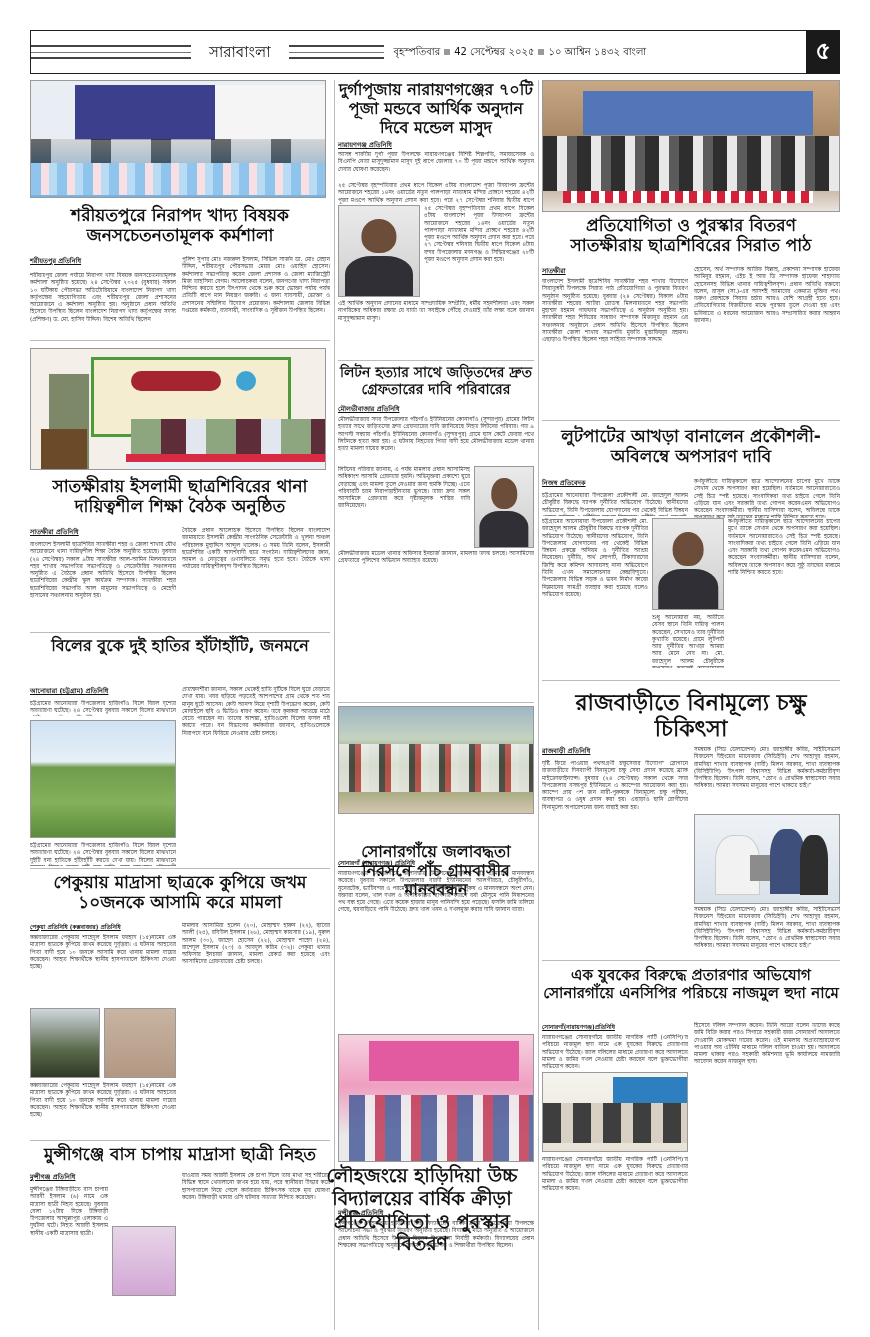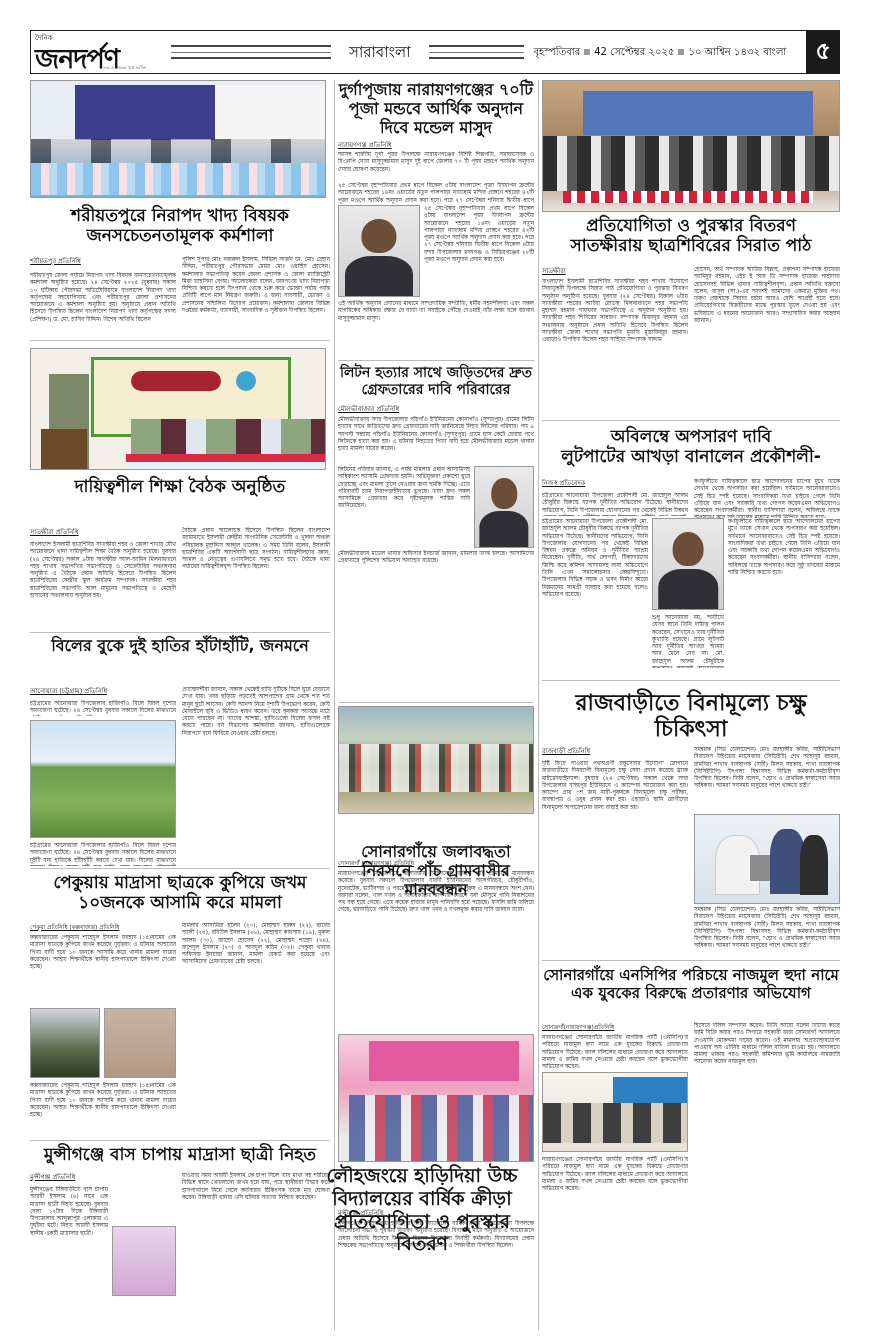--- a/index.html
+++ b/index.html
@@ -14,21 +14,21 @@
   .rules { height: 14px; display: flex; flex-direction: column; justify-content: space-between; }
   .rules i { display: block; height: 2px; background: #444; }
   .rules i:nth-child(2) { height: 1px; background: #777; }
   .section-name { font-size: 15px; padding: 0 18px; color: #111; }
   .dateline { font-size: 10px; padding: 0 10px; white-space: nowrap; }
   .dateline .sq { display: inline-block; width: 6px; height: 6px; background: #999; margin: 0 4px; }
   .pageno { position: absolute; left: 806px; top: 30px; width: 34px; height: 44px; background: #1a1a1a; color: #fff; font-size: 24px; font-weight: bold; display: flex; align-items: center; justify-content: center; font-family: "DejaVu Serif", serif; }
 
   .photo { position: absolute; border: 1px solid #999; overflow: hidden; }
   .hl { position: absolute; text-align: center; font-weight: bold; color: #111; line-height: 1.2; font-family: "DejaVu Sans", sans-serif; }
-  .byline { position: absolute; font-size: 6.5px; text-decoration: underline; font-weight: normal; text-align: right; }
+  .byline { position: absolute; font-size: 6.5px; text-decoration: underline; font-weight: bold; text-align: right; }
   .txt { position: absolute; font-size: 5.6px; line-height: 7.3px; color: #222; text-align: justify; overflow: hidden; }
   .vrule { position: absolute; width: 1px; background: #bbb; }
   .hrule { position: absolute; height: 1px; background: #bbb; }
 
   .ph-1 { background: linear-gradient(180deg,#e9eef5 0%,#e9eef5 50%,#6aa9de 70%,#f2c7d0 85%,#70b2e4 100%); }
   .ph-1 .banner { position:absolute; left:44px; top:4px; width:140px; height:55px; background:#3b3f8c; }
   .ph-1 .banner2 { position:absolute; left:184px; top:4px; width:128px; height:55px; background:#f5f5f5; }
   .ph-1 .strip { position:absolute; left:0; top:82px; width:100%; height:32px; background:repeating-linear-gradient(90deg,#8fc4ec 0 10px,#f7dfe4 10px 18px,#b9dcf4 18px 26px); }
   .ph-1 .row { position:absolute; left:0; top:58px; width:100%; height:26px; background:repeating-linear-gradient(90deg,#333 0 20px,#c9c9c9 20px 60px); opacity:.7; }
 
@@ -65,25 +65,20 @@
   .ph-eye .mach { position:absolute; left:55px; top:40px; width:30px; height:26px; background:#8c8c8c; }
   .ph-eye .doc2 { position:absolute; left:105px; top:20px; width:28px; height:60px; background:#2e2e2e; border-radius:40% 40% 0 0; }
   .ph-madrasa { background: linear-gradient(180deg,#d0d7de 0%,#5a6a4c 60%,#2e3a27 100%); }
   .ph-wound { background: linear-gradient(180deg,#c8b4a2 0%,#b29883 100%); }
   .ph-girl { background: linear-gradient(180deg,#e8d5e9 0%,#d2a6d4 100%); }
 </style>
 </head>
 <body>
 
 <div class="masthead">
-  <div class="logo">
-    <span class="pre">দৈনিক</span>
-    <span class="main">জনদর্পণ</span>
-    <span class="tag">সত্য ও ন্যায়ের পথে সর্বদিন</span>
-  </div>
   <div class="rules" style="width:160px">
       <i></i>
       <i></i>
       <i></i>
     </div>
   <span class="section-name">সারাবাংলা</span>
   <div class="rules" style="width:95px">
       <i></i>
       <i></i>
       <i></i>
@@ -115,20 +110,21 @@
 <div class="photo ph-camp" style="left:30px;top:348px;width:296px;height:122px">
   <div class="banner"></div>
     <div class="red"></div>
     <div class="logo-b"></div>
     <div class="speaker"></div>
     <div class="podium"></div>
     <div class="guests"></div>
     <div class="table"></div>
 </div>
 <div class="hl" style="left:30px;top:476px;width:300px;font-size:17px">
+  <div>সাতক্ষীরায় ইসলামী ছাত্রশিবিরের থানা</div>
   <div>দায়িত্বশীল শিক্ষা বৈঠক অনুষ্ঠিত</div>
 </div>
 <div class="byline" style="left:30px;top:527px">সাতক্ষীরা প্রতিনিধি</div>
 <div class="txt" style="left:30px;top:541px;width:146px;height:88px">বাংলাদেশ ইসলামী ছাত্রশিবির সাতক্ষীরা শহর ও জেলা শাখার যৌথ আয়োজনে থানা দায়িত্বশীল শিক্ষা বৈঠক অনুষ্ঠিত হয়েছে। বুধবার (২৪ সেপ্টেম্বর) সকাল ৯টায় সাতক্ষীরা আল-আমিন মিলনায়তনে শহর শাখার সভাপতির সভাপতিত্বে ও সেক্রেটারির সঞ্চালনায় অনুষ্ঠিত এ বৈঠকে প্রধান অতিথি হিসেবে উপস্থিত ছিলেন ছাত্রশিবিরের কেন্দ্রীয় স্কুল কার্যক্রম সম্পাদক। সাতক্ষীরা শহর ছাত্রশিবিরের সভাপতি আল মামুনের সভাপতিত্বে ও মেহেদী হাসানের সঞ্চালনায় অনুষ্ঠান হয়।</div>
 <div class="txt" style="left:182px;top:527px;width:148px;height:102px">বৈঠকে প্রধান আলোচক হিসেবে উপস্থিত ছিলেন বাংলাদেশ জামায়াতে ইসলামী কেন্দ্রীয় সাংগঠনিক সেক্রেটারি ও খুলনা অঞ্চল পরিচালক মুহাদ্দিস আব্দুল খালেক। এ সময় তিনি বলেন, ইসলামী ছাত্রশিবির একটি আদর্শবাদী ছাত্র সংগঠন। দায়িত্বশীলদের জ্ঞান, আমল ও নেতৃত্বের গুণাবলিতে সমৃদ্ধ হতে হবে। বৈঠকে থানা পর্যায়ের দায়িত্বশীলবৃন্দ উপস্থিত ছিলেন।</div>
 <div class="hrule" style="left:30px;top:632px;width:300px"></div>
 
 <div class="hl" style="left:30px;top:636px;width:300px;font-size:16px">
   <div>বিলের বুকে দুই হাতির হাঁটাহাঁটি, জনমনে</div>
 </div>
@@ -205,22 +201,22 @@
 <div class="hl" style="left:542px;top:215px;width:298px;font-size:17px">
   <div>প্রতিযোগিতা ও পুরস্কার বিতরণ</div>
   <div>সাতক্ষীরায় ছাত্রশিবিরের সিরাত পাঠ</div>
 </div>
 <div class="byline" style="left:542px;top:266px">সাতক্ষীরা</div>
 <div class="txt" style="left:542px;top:278px;width:146px;height:140px">বাংলাদেশ ইসলামী ছাত্রশিবির সাতক্ষীরা শহর শাখার উদ্যোগে সিরাতুন্নবী উপলক্ষে সিরাত পাঠ প্রতিযোগিতা ও পুরস্কার বিতরণ অনুষ্ঠান অনুষ্ঠিত হয়েছে। বুধবার (২৪ সেপ্টেম্বর) বিকাল ৪টায় সাতক্ষীরা শহরের আটরা রোডস্থ মিলনায়তনে শহর সভাপতি মুহাম্মদ রহমান গাফফার সভাপতিত্বে এ অনুষ্ঠান অনুষ্ঠিত হয়। সাতক্ষীরা শহর শিবিরের সাধারণ সম্পাদক মিজানুর রহমান এর সঞ্চালনায় অনুষ্ঠানে প্রধান অতিথি হিসেবে উপস্থিত ছিলেন সাতক্ষীরা জেলা শাখার সভাপতি মুফতি মুস্তাফিজুর রহমান। এছাড়াও উপস্থিত ছিলেন শহর সাহিত্য সম্পাদক সাদ্দাম</div>
 <div class="txt" style="left:694px;top:266px;width:146px;height:152px">হোসেন, অর্থ সম্পাদক আরিফ বিল্লাহ, প্রকাশনা সম্পাদক হাফেজ আমিনুর রহমান, এইচ ই আর ডি সম্পাদক হাফেজ শাহাদাত হোসেনসহ বিভিন্ন থানার দায়িত্বশীলবৃন্দ। প্রধান অতিথি বক্তব্যে বলেন, রাসূল (সা.)-এর আদর্শই আমাদের একমাত্র মুক্তির পথ। তরুণ প্রজন্মকে সিরাত চর্চায় আরও বেশি আগ্রহী হতে হবে। প্রতিযোগিতায় বিজয়ীদের মাঝে পুরস্কার তুলে দেওয়া হয় এবং ভবিষ্যতে এ ধরনের আয়োজন আরও সম্প্রসারিত করার আহ্বান জানান।</div>
 <div class="hrule" style="left:542px;top:420px;width:298px"></div>
 
 <div class="hl" style="left:542px;top:426px;width:298px;font-size:17px">
+  <div>লুটপাটের আখড়া বানালেন প্রকৌশলী-</div>
   <div>অবিলম্বে অপসারণ দাবি</div>
-  <div>লুটপাটের আখড়া বানালেন প্রকৌশলী-</div>
 </div>
 <div class="byline" style="left:542px;top:478px">নিজস্ব প্রতিবেদক</div>
 <div class="txt" style="left:542px;top:492px;width:146px;height:24px">চট্টগ্রামের আনোয়ারা উপজেলা প্রকৌশলী মো. জাহেদুল আলম চৌধুরীর বিরুদ্ধে ব্যাপক দুর্নীতির অভিযোগ উঠেছে। স্থানীয়দের অভিযোগ, তিনি উপজেলায় যোগদানের পর থেকেই বিভিন্ন উন্নয়ন প্রকল্পে অনিয়ম ও দুর্নীতির আশ্রয় নিয়েছেন। দুর্নীতি, অর্থ লোপাট, টিকাদারদের জিম্মি করে কমিশন আদায়সহ নানা অভিযোগে তিনি এখন সমালোচনার কেন্দ্রবিন্দুতে। উপজেলার বিভিন্ন সড়ক ও ভবন নির্মাণ কাজে নিম্নমানের সামগ্রী ব্যবহার করা হয়েছে বলেও অভিযোগ রয়েছে।</div>
 <div class="photo ph-face" style="left:652px;top:518px;width:72px;height:92px">
     <div class="head"></div>
     <div class="body"></div>
   </div>
 <div class="txt" style="left:542px;top:518px;width:106px;height:150px">চট্টগ্রামের আনোয়ারা উপজেলা প্রকৌশলী মো. জাহেদুল আলম চৌধুরীর বিরুদ্ধে ব্যাপক দুর্নীতির অভিযোগ উঠেছে। স্থানীয়দের অভিযোগ, তিনি উপজেলায় যোগদানের পর থেকেই বিভিন্ন উন্নয়ন প্রকল্পে অনিয়ম ও দুর্নীতির আশ্রয় নিয়েছেন। দুর্নীতি, অর্থ লোপাট, টিকাদারদের জিম্মি করে কমিশন আদায়সহ নানা অভিযোগে তিনি এখন সমালোচনার কেন্দ্রবিন্দুতে। উপজেলার বিভিন্ন সড়ক ও ভবন নির্মাণ কাজে নিম্নমানের সামগ্রী ব্যবহার করা হয়েছে বলেও অভিযোগ রয়েছে।</div>
 <div class="txt" style="left:694px;top:478px;width:146px;height:40px">কর্ণফুলীতে দায়িত্বকালে ছাত্র আন্দোলনের চাপের মুখে তাকে সেখান থেকে অপসারণ করা হয়েছিল। বর্তমানে আনোয়ারাতেও সেই চিত্র স্পষ্ট হয়েছে। সাংবাদিকরা তথ্য চাইতে গেলে তিনি এড়িয়ে যান এবং সরকারি তথ্য গোপন করেনএমন অভিযোগও করেছেন সংবাদকর্মীরা। স্থানীয় বাসিন্দারা বলেন, অবিলম্বে তাকে অপসারণ করে সুষ্ঠু তদন্তের মাধ্যমে শাস্তি নিশ্চিত করতে হবে।</div>
 <div class="txt" style="left:728px;top:518px;width:112px;height:150px">কর্ণফুলীতে দায়িত্বকালে ছাত্র আন্দোলনের চাপের মুখে তাকে সেখান থেকে অপসারণ করা হয়েছিল। বর্তমানে আনোয়ারাতেও সেই চিত্র স্পষ্ট হয়েছে। সাংবাদিকরা তথ্য চাইতে গেলে তিনি এড়িয়ে যান এবং সরকারি তথ্য গোপন করেনএমন অভিযোগও করেছেন সংবাদকর্মীরা। স্থানীয় বাসিন্দারা বলেন, অবিলম্বে তাকে অপসারণ করে সুষ্ঠু তদন্তের মাধ্যমে শাস্তি নিশ্চিত করতে হবে।</div>
@@ -236,22 +232,22 @@
 <div class="photo ph-eye" style="left:694px;top:814px;width:146px;height:90px">
     <div class="doc"></div>
     <div class="mach"></div>
     <div class="pat"></div>
     <div class="doc2"></div>
   </div>
 <div class="txt" style="left:694px;top:906px;width:146px;height:50px">সমন্বয়ক (সিড ডেলারেশন) মোঃ জাহাঙ্গীর কবির, সাইটসেভার্স বিজনেস উইংয়ের ম্যানেজার (সিডিইউ) শেখ আহাদুর রহমান, রামদিয়া শাখার ব্যবস্থাপক (দাবী) মিলন সরকার, শাখা ব্যবস্থাপক (বিসিইউপি) উৎপলা বিশ্বাসসহ বিভিন্ন কর্মকর্তা-কর্মচারীবৃন্দ উপস্থিত ছিলেন। তিনি বলেন, “চোখ ও প্রাথমিক স্বাস্থ্যসেবা সবার অধিকার। আমরা সবসময় মানুষের পাশে থাকতে চাই।”</div>
 <div class="hrule" style="left:542px;top:960px;width:298px"></div>
 
 <div class="hl" style="left:542px;top:966px;width:298px;font-size:15px">
+  <div>এক যুবকের বিরুদ্ধে প্রতারণার অভিযোগ</div>
   <div>সোনারগাঁয়ে এনসিপির পরিচয়ে নাজমুল হুদা নামে</div>
-  <div>এক যুবকের বিরুদ্ধে প্রতারণার অভিযোগ</div>
 </div>
 <div class="byline" style="left:542px;top:1022px;font-size:5.8px">সোনারগাঁ(নারায়ণগঞ্জ)প্রতিনিধি</div>
 <div class="txt" style="left:542px;top:1034px;width:146px;height:36px">নারায়ণগঞ্জের সোনারগাঁয়ে জাতীয় নাগরিক পার্টি (এনসিপি)’র পরিচয়ে নাজমুল হুদা নামে এক যুবকের বিরুদ্ধে প্রতারণার অভিযোগ উঠেছে। জাল দলিলের মাধ্যমে প্রতারণা করে আদালতে মামলা ও জমির দখল নেওয়ার চেষ্টা করছেন বলে ভুক্তভোগীরা অভিযোগ করেন।</div>
 <div class="photo ph-meeting" style="left:542px;top:1072px;width:146px;height:80px">
     <div class="banner"></div>
     <div class="people"></div>
   </div>
 <div class="txt" style="left:542px;top:1156px;width:146px;height:172px">নারায়ণগঞ্জের সোনারগাঁয়ে জাতীয় নাগরিক পার্টি (এনসিপি)’র পরিচয়ে নাজমুল হুদা নামে এক যুবকের বিরুদ্ধে প্রতারণার অভিযোগ উঠেছে। জাল দলিলের মাধ্যমে প্রতারণা করে আদালতে মামলা ও জমির দখল নেওয়ার চেষ্টা করছেন বলে ভুক্তভোগীরা অভিযোগ করেন।</div>
 <div class="txt" style="left:694px;top:1022px;width:146px;height:306px">হিসেবে দলিল সম্পাদন করেন। তিনি আরো বলেন তাদের কাছে জমি বিক্রি করার পরও সিগারে সহকারী জজ সোনারগাঁ আদালতে দেওয়ানি মোকদ্দমা দায়ের করেন। ওই মামলায় অপ্রত্যাহারযোগ্য পাওয়ার অব এটর্নির মাধ্যমে দলিল বাতিল চাওয়া হয়। আদালতে মামলা থাকার পরও সহকারী কমিশনার ভূমি কার্যালয়ে নামজারি আবেদন করেন নাজমুল হুদা।</div>
 

